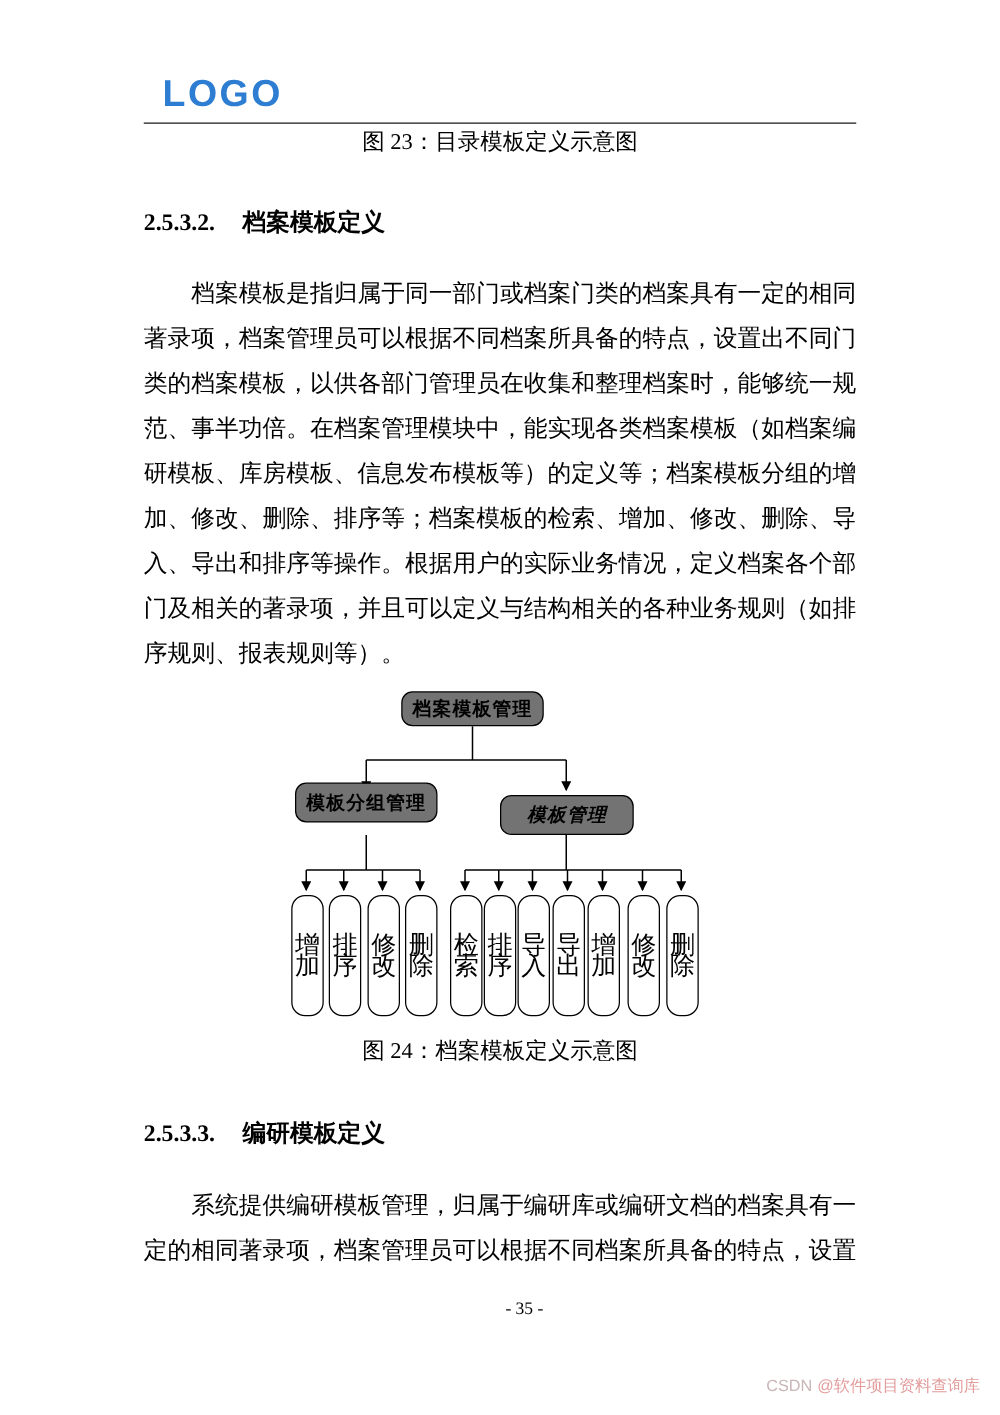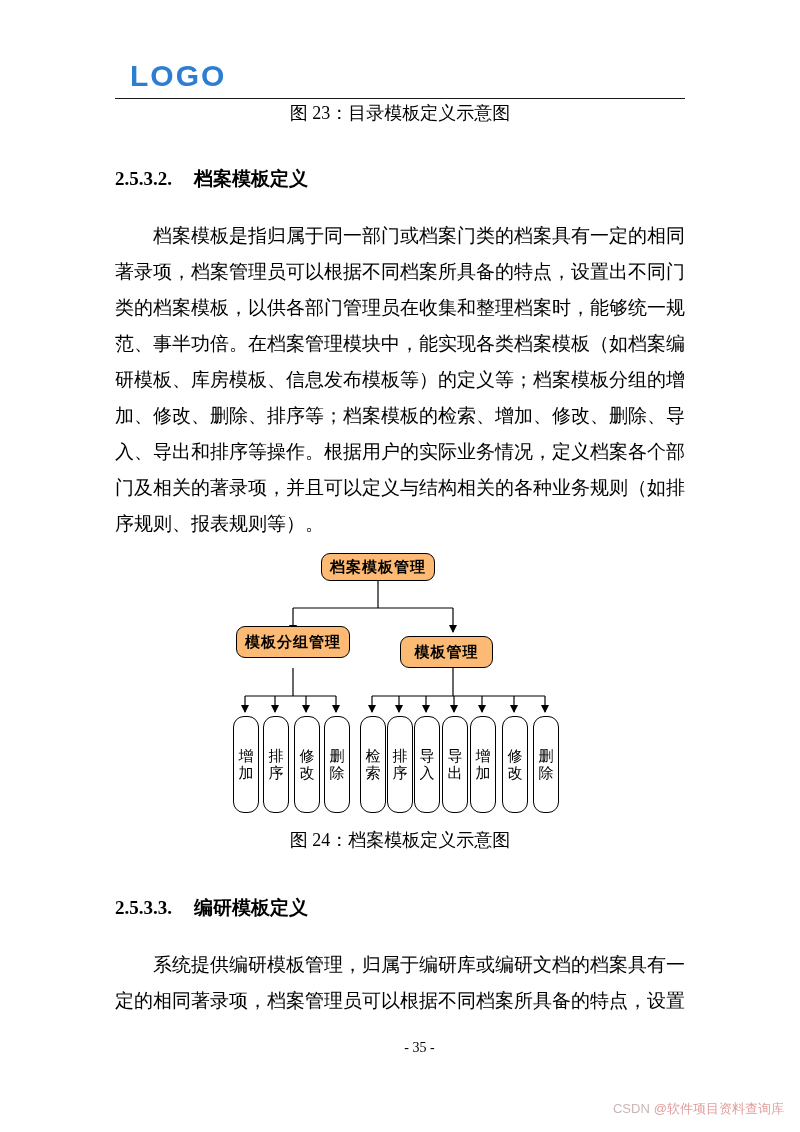--- a/index.html
+++ b/index.html
@@ -68,44 +68,44 @@
     margin-top: 6px;
   }
   .diagram svg.connectors {
     position: absolute;
     left: 0; top: 0;
   }
   .dnode {
     position: absolute;
     border: 1px solid #000;
     border-radius: 9px;
-    background: #fdba74;
+    background: #737373;
     display: flex;
     align-items: center;
     justify-content: center;
     font-size: 15px;
     font-weight: bold;
     letter-spacing: 1px;
   }
   .dnode.root  { left: 321px; top: 5px;  width: 114px; height: 28px; }
   .dnode.child-left  { left: 236px; top: 78px; width: 114px; height: 32px; }
-  .dnode.child-right { left: 400px; top: 88px; width: 93px; height: 32px; }
+  .dnode.child-right { left: 400px; top: 88px; width: 107px; height: 32px; font-style: italic; }
   .dleaf {
     position: absolute;
     top: 168px;
     width: 24px;
     height: 97px;
     border: 1px solid #000;
     border-radius: 11px;
     background: #fff;
     display: flex;
     align-items: center;
     justify-content: center;
     text-align: center;
-    font-size: 15px;
+    font-size: 20px;
     line-height: 17px;
     word-break: break-all;
     padding: 12px;
   }
   
   .page-number {
     position: absolute;
     left: 0;
     top: 1040px;
     width: 100%;

